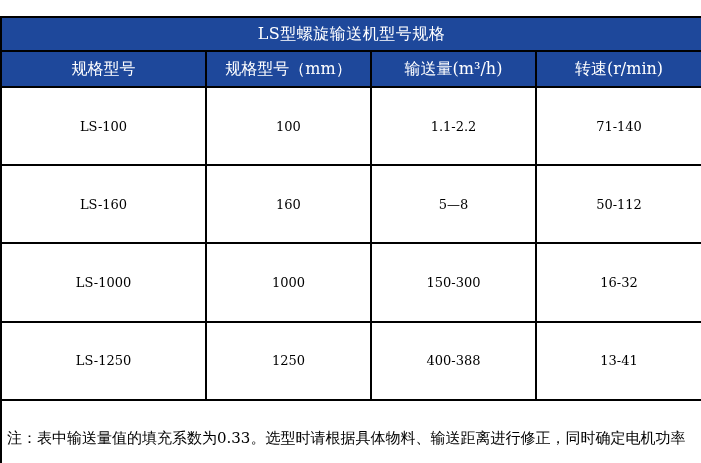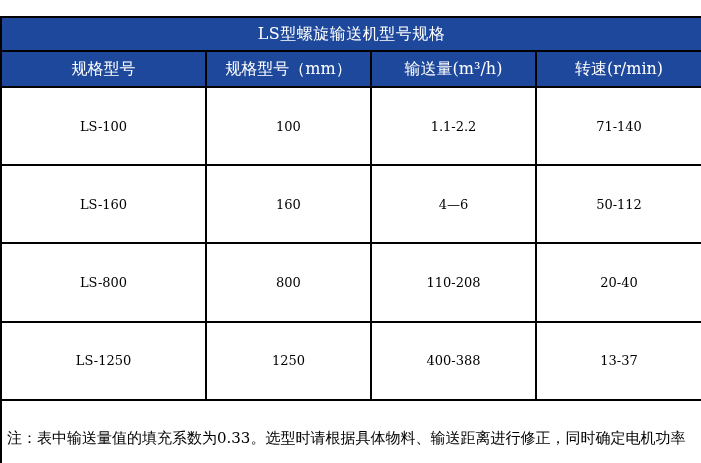--- a/index.html
+++ b/index.html
@@ -84,33 +84,33 @@
     <tbody>
       <tr class="data-row">
         <td>LS-100</td>
         <td>100</td>
         <td>1.1-2.2</td>
         <td>71-140</td>
       </tr>
       <tr class="data-row">
         <td>LS-160</td>
         <td>160</td>
-        <td>4—6</td>
+        <td>5—8</td>
         <td>50-112</td>
       </tr>
       <tr class="data-row">
-        <td>LS-800</td>
-        <td>800</td>
-        <td>110-208</td>
-        <td>20-40</td>
+        <td>LS-1000</td>
+        <td>1000</td>
+        <td>150-300</td>
+        <td>16-32</td>
       </tr>
       <tr class="data-row">
         <td>LS-1250</td>
         <td>1250</td>
         <td>400-388</td>
-        <td>13-37</td>
+        <td>13-41</td>
       </tr>
       <tr class="note-row">
         <td colspan="4">注：表中输送量值的填充系数为0.33。选型时请根据具体物料、输送距离进行修正，同时确定电机功率</td>
       </tr>
     </tbody>
   </table>
 </div>
 
 </body></html>

